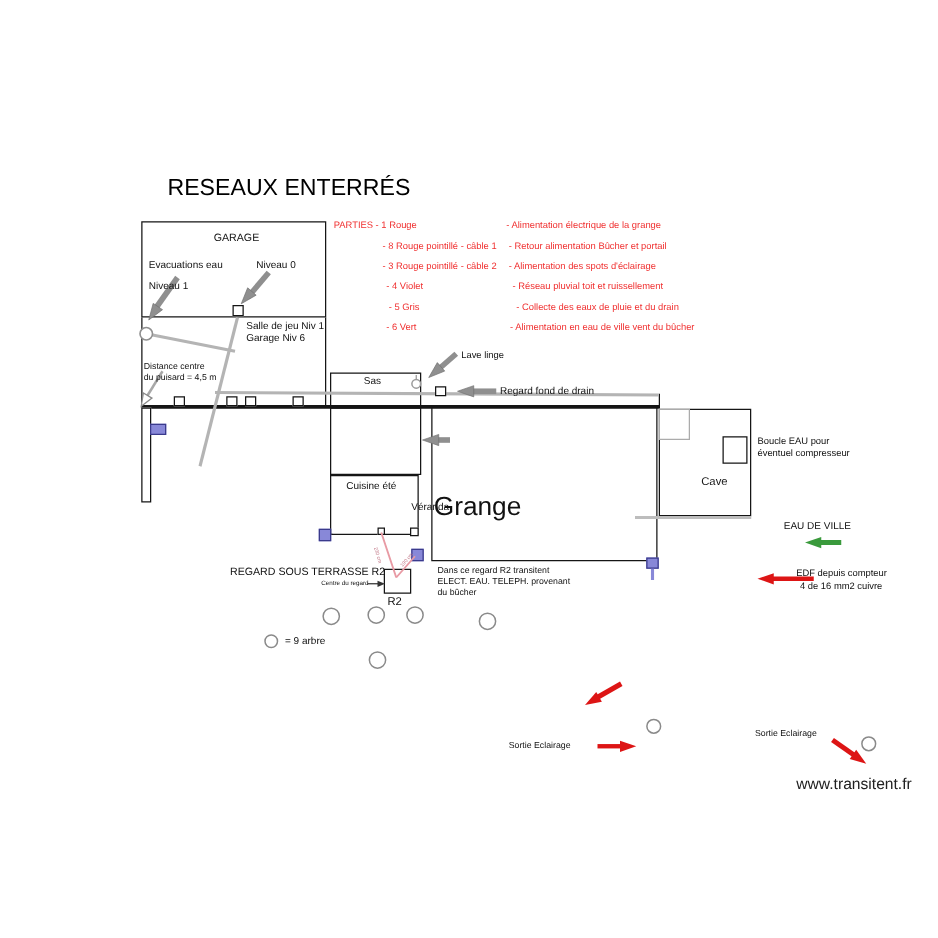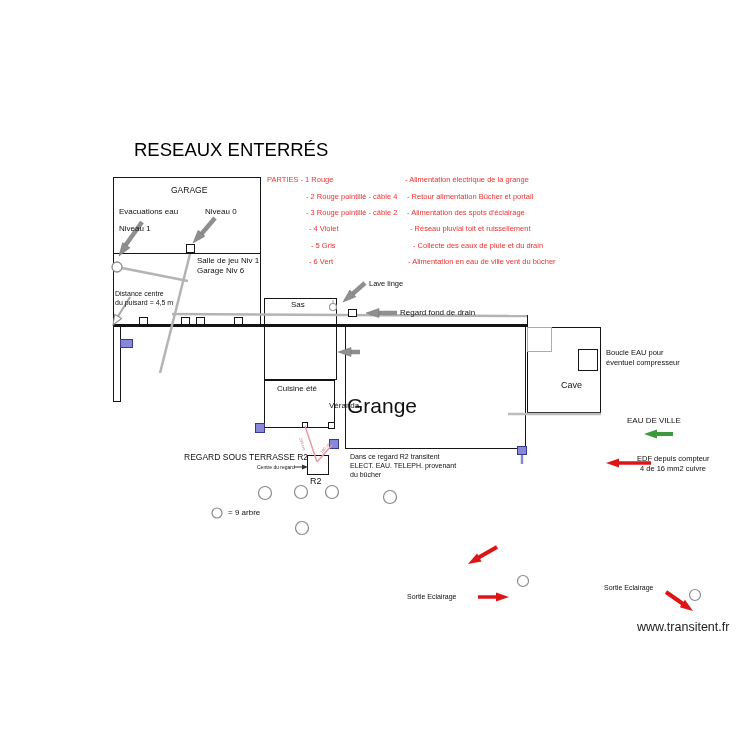--- a/index.html
+++ b/index.html
@@ -128,21 +128,21 @@
   <div class="shape opening" style="left:139px;top:317px;width:9px;height:8px;"></div>
   <div class="shape opening" style="left:181px;top:317px;width:9px;height:8px;"></div>
   <div class="shape opening" style="left:196px;top:317px;width:9px;height:8px;"></div>
   <div class="shape opening" style="left:234px;top:317px;width:9px;height:8px;"></div>
   <div class="shape opening" style="left:348px;top:309px;width:9px;height:8px;"></div>
 
   <div class="t" style="left:134px;top:139px;font-size:18.5px;color:#000;">RESEAUX ENTERRÉS</div>
 
   <div class="t red" style="left:267px;top:175px;font-size:7.5px;">PARTIES - 1 Rouge</div>
   <div class="t red" style="left:405px;top:175px;font-size:7.5px;">- Alimentation électrique de la grange</div>
-  <div class="t red" style="left:306px;top:192px;font-size:7.5px;">- 2 Rouge pointillé - câble 4</div>
+  <div class="t red" style="left:306px;top:192px;font-size:7.5px;">- 8 Rouge pointillé - câble 1</div>
   <div class="t red" style="left:407px;top:192px;font-size:7.5px;">- Retour alimentation Bûcher et portail</div>
   <div class="t red" style="left:306px;top:208px;font-size:7.5px;">- 3 Rouge pointillé - câble 2</div>
   <div class="t red" style="left:407px;top:208px;font-size:7.5px;">- Alimentation des spots d'éclairage</div>
   <div class="t red" style="left:309px;top:224px;font-size:7.5px;">- 4 Violet</div>
   <div class="t red" style="left:410px;top:224px;font-size:7.5px;">- Réseau pluvial toit et ruissellement</div>
   <div class="t red" style="left:311px;top:241px;font-size:7.5px;">- 5 Gris</div>
   <div class="t red" style="left:413px;top:241px;font-size:7.5px;">- Collecte des eaux de pluie et du drain</div>
   <div class="t red" style="left:309px;top:257px;font-size:7.5px;">- 6 Vert</div>
   <div class="t red" style="left:408px;top:257px;font-size:7.5px;">- Alimentation en eau de ville vent du bûcher</div>
 

